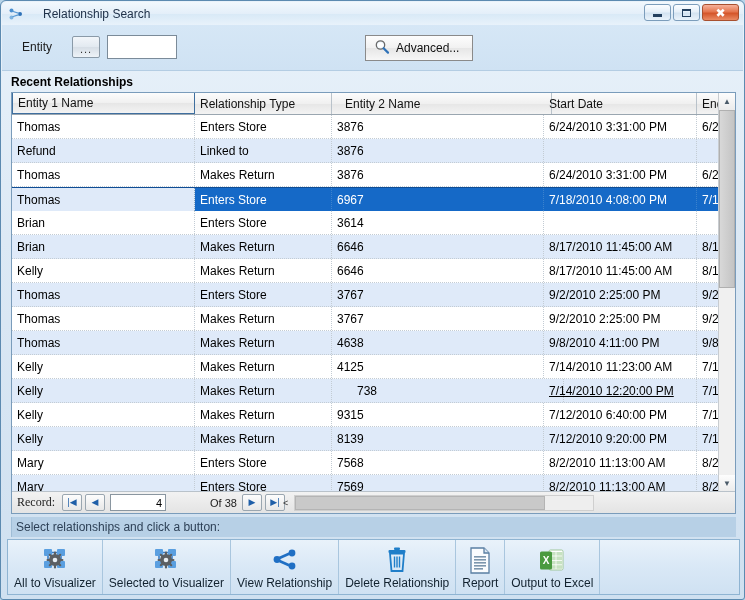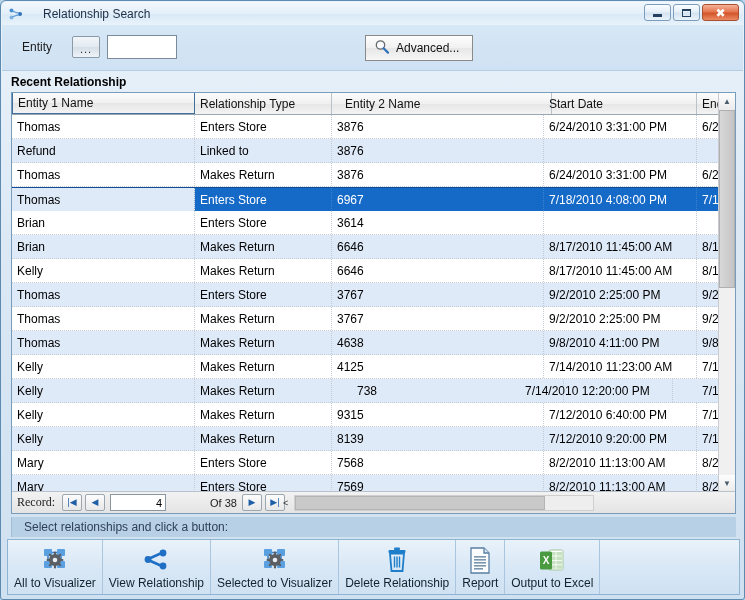--- a/index.html
+++ b/index.html
@@ -155,21 +155,21 @@
     position:relative;margin-left:6px;height:16px;width:300px;
     background:#eee;border:1px solid #cfcfcf;box-sizing:border-box;display:flex;align-items:center;
   }
   #hs-left{font-size:9px;color:#333;position:absolute;left:-12px;top:2px;}
   #hs-thumb{position:absolute;left:0;top:0;width:250px;height:14px;background:#c9c9c9;border:1px solid #b4b4b4;box-sizing:border-box;}
 
   
   #statusbar{
     position:absolute;left:10px;top:516px;width:725px;height:20px;
     background:#b7d0e6;box-sizing:border-box;
-    display:flex;align-items:center;padding-left:12px;
+    display:flex;align-items:center;padding-left:4px;
     font-size:12px;color:#2c3f55;
     border-left:1px solid #9fbdd6;
   }
 
   
   #bottombar{
     position:absolute;left:6px;top:538px;width:733px;height:56px;
     box-sizing:border-box;
     border:1px solid #8fb4d2;
     background:linear-gradient(to bottom,#e9f2fa 0%,#d9e8f6 50%,#cfe1f2 100%);
@@ -223,21 +223,21 @@
     <span>
       <svg width="16" height="16" viewBox="0 0 16 16">
         <circle cx="6.5" cy="6" r="4.2" fill="#eef6fc" stroke="#6a6a6a" stroke-width="1.3"></circle>
         <circle cx="6.5" cy="6" r="2.6" fill="#ffffff" stroke="none"></circle>
         <path d="M9.6 9.2 L14 13.6" stroke="#2f72b8" stroke-width="2.2" stroke-linecap="round"></path>
       </svg>
     </span>
     <span>Advanced...</span>
   </div>
 
-  <div id="recent-label">Recent Relationship</div>
+  <div id="recent-label">Recent Relationships</div>
 
   <div id="grid">
 
     <div id="grid-head">
         <div class="hcell first" style="left: 0px; width: 183px;">Entity 1 Name</div>
         <div class="hcell" style="left: 183px; width: 137px;">Relationship Type</div>
         <div class="hcell" style="left: 328px; width: 212px;">Entity 2 Name</div>
         <div class="hcell" style="left: 532px; width: 153px;">Start Date</div>
         <div class="hcell" style="left: 685px; width: 38px;">End</div>
       </div>
@@ -317,21 +317,21 @@
           <div class="cell" style="left: 0px; width: 183px;">Kelly</div>
           <div class="cell" style="left: 183px; width: 137px;">Makes Return</div>
           <div class="cell" style="left: 320px; width: 212px;">4125</div>
           <div class="cell" style="left: 532px; width: 153px;">7/14/2010 11:23:00 AM</div>
           <div class="cell" style="left: 685px; width: 38px;">7/14</div>
         </div>
         <div class="row alt">
           <div class="cell" style="left: 0px; width: 183px;">Kelly</div>
           <div class="cell" style="left: 183px; width: 137px;">Makes Return</div>
           <div class="cell" style="left: 340px; width: 212px; text-align: center;">738</div>
-          <div class="cell" style="left: 508px; width: 153px;">7/14/2010 12:20:00 PM</div>
+          <div class="cell" style="left: 532px; width: 153px; text-decoration: underline;">7/14/2010 12:20:00 PM</div>
           <div class="cell" style="left: 685px; width: 38px;">7/14</div>
         </div>
         <div class="row white">
           <div class="cell" style="left: 0px; width: 183px;">Kelly</div>
           <div class="cell" style="left: 183px; width: 137px;">Makes Return</div>
           <div class="cell" style="left: 320px; width: 212px;">9315</div>
           <div class="cell" style="left: 532px; width: 153px;">7/12/2010 6:40:00 PM</div>
           <div class="cell" style="left: 685px; width: 38px;">7/12</div>
         </div>
         <div class="row alt">
@@ -394,43 +394,43 @@
       <path d="M11 5.5h5M11 17.5h5M7 9v5M20 9v5" stroke="#3b7ec4" stroke-width="1.6"></path>
       <circle cx="14" cy="13" r="6" fill="#5b5f63"></circle>
       <circle cx="14" cy="13" r="2.3" fill="#e8eef3"></circle>
       <path d="M14 5.6v2.2M14 18.2v2.2M6.6 13h2.2M19.2 13h2.2M8.8 7.8l1.6 1.6M17.6 16.6l1.6 1.6M19.2 7.8l-1.6 1.6M10.4 16.6l-1.6 1.6" stroke="#5b5f63" stroke-width="2.2" stroke-linecap="round"></path>
     </svg>
         </div>
         <div class="lb">All to Visualizer</div>
       </div>
       <div class="tbtn">
         <div class="ic">
-          <svg width="30" height="24" viewBox="0 0 30 24">
-      <circle cx="22" cy="5" r="3.4" fill="#1f6fc4"></circle>
-      <circle cx="22" cy="18" r="3.4" fill="#1f6fc4"></circle>
-      <circle cx="7" cy="11.5" r="3.4" fill="#1f6fc4"></circle>
-      <path d="M9.5 10 L19 5.8 M9.5 13 L19 17.2" stroke="#1f6fc4" stroke-width="2.6" stroke-linecap="round"></path>
-    </svg>
-        </div>
-        <div class="lb">View Relationship</div>
-      </div>
-      <div class="tbtn">
-        <div class="ic">
           <svg width="28" height="26" viewBox="0 0 28 26">
       <rect x="3" y="2" width="8" height="7" rx="1" fill="#5a9fe0"></rect>
       <rect x="16" y="2" width="8" height="7" rx="1" fill="#5a9fe0"></rect>
       <rect x="3" y="14" width="8" height="7" rx="1" fill="#5a9fe0"></rect>
       <rect x="16" y="14" width="8" height="7" rx="1" fill="#5a9fe0"></rect>
       <path d="M11 5.5h5M11 17.5h5M7 9v5M20 9v5" stroke="#3b7ec4" stroke-width="1.6"></path>
       <circle cx="14" cy="13" r="6" fill="#5b5f63"></circle>
       <circle cx="14" cy="13" r="2.3" fill="#e8eef3"></circle>
       <path d="M14 5.6v2.2M14 18.2v2.2M6.6 13h2.2M19.2 13h2.2M8.8 7.8l1.6 1.6M17.6 16.6l1.6 1.6M19.2 7.8l-1.6 1.6M10.4 16.6l-1.6 1.6" stroke="#5b5f63" stroke-width="2.2" stroke-linecap="round"></path>
     </svg>
         </div>
         <div class="lb">Selected to Visualizer</div>
+      </div>
+      <div class="tbtn">
+        <div class="ic">
+          <svg width="30" height="24" viewBox="0 0 30 24">
+      <circle cx="22" cy="5" r="3.4" fill="#1f6fc4"></circle>
+      <circle cx="22" cy="18" r="3.4" fill="#1f6fc4"></circle>
+      <circle cx="7" cy="11.5" r="3.4" fill="#1f6fc4"></circle>
+      <path d="M9.5 10 L19 5.8 M9.5 13 L19 17.2" stroke="#1f6fc4" stroke-width="2.6" stroke-linecap="round"></path>
+    </svg>
+        </div>
+        <div class="lb">View Relationship</div>
       </div>
       <div class="tbtn">
         <div class="ic">
           <svg width="22" height="26" viewBox="0 0 22 26">
       <rect x="2.5" y="3" width="17" height="3" rx="1" fill="#1f7ec9"></rect>
       <rect x="8" y="0.5" width="6" height="2.5" rx="1" fill="#1f7ec9"></rect>
       <path d="M4 6.5 L5.5 24 h11 L18 6.5 Z" fill="none" stroke="#1f7ec9" stroke-width="1.8"></path>
       <path d="M8.5 9.5v11M13.5 9.5v11M11 9.5v11" stroke="#1f7ec9" stroke-width="1.4"></path>
     </svg>
         </div>

